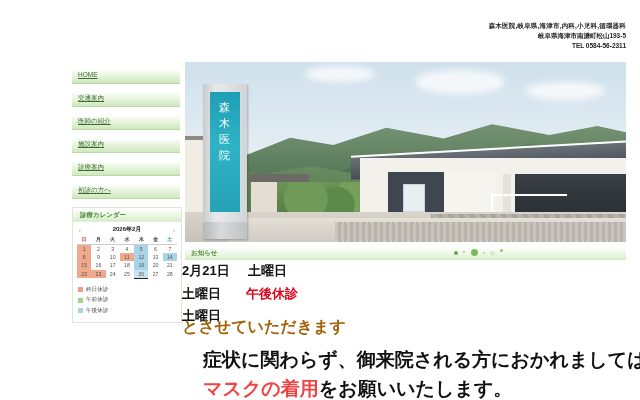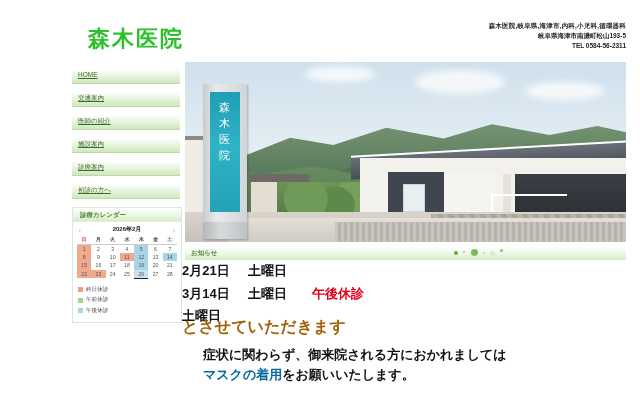--- a/index.html
+++ b/index.html
@@ -428,35 +428,34 @@
     color: #a16207;
     white-space: nowrap;
   }
 
   .mask-msg {
     position: absolute;
     left: 203px; top: 345px;
     width: 430px;
   }
   .mask-line {
-    font-size: 13px;
+    font-size: 19px;
     font-weight: bold;
     color: #111111;
     line-height: 1.55;
     white-space: nowrap;
   }
-  .mask-em { color: #0369a1; text-align: center; }
+  .mask-em { color: #ef4444; text-align: center; }
 </style>
 </head>
 <body>
 
 <div class="page">
 
   <div class="header">
-    <div class="site-title">森木医院</div>
     <div class="header-meta">
       <div class="keywords">森木医院,岐阜県,海津市,内科,小児科,循環器科</div>
       <div class="address">岐阜県海津市南濃町松山193-5</div>
       <div class="tel">TEL 0584-56-2311</div>
     </div>
   </div>
 
   <div class="sidebar">
     <ul class="nav-list">
       <li class="nav-item">
@@ -615,21 +614,20 @@
       <span class="dot" style="left:50px; top:3px; width:3px;   height:3px;   background:#8cc46e;"></span>
     </span>
   </div>
 
   <div class="notice-list">
     <div class="notice-row">
       <span class="notice-date">2月21日</span>
       <span class="notice-day">土曜日</span>
     </div>
     <div class="notice-row">
-      <span class="notice-date">3月14日</span>
       <span class="notice-day">土曜日</span>
       <span class="notice-note">午後休診</span>
     </div>
     <div class="notice-row">
       <span class="notice-day">土曜日</span>
     </div>
   </div>
   <div class="notice-tail">とさせていただきます</div>
 
   <div class="mask-msg">

